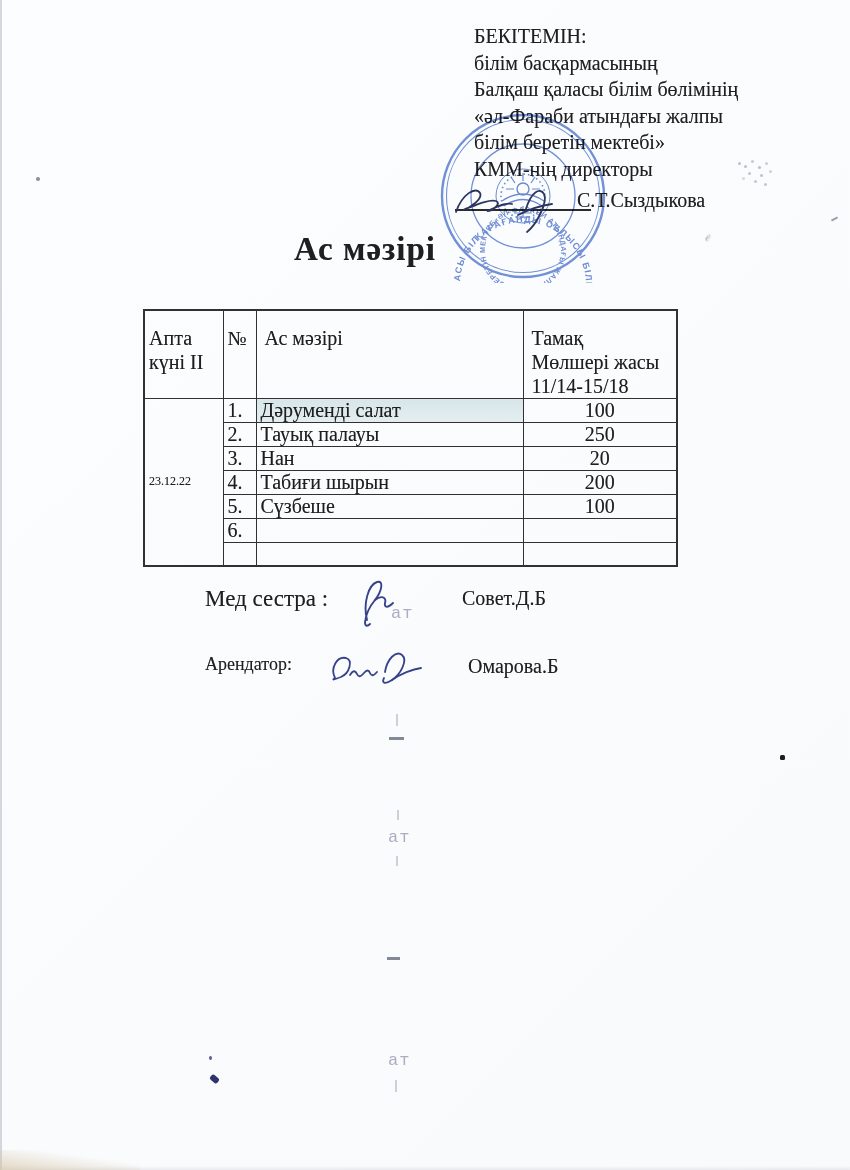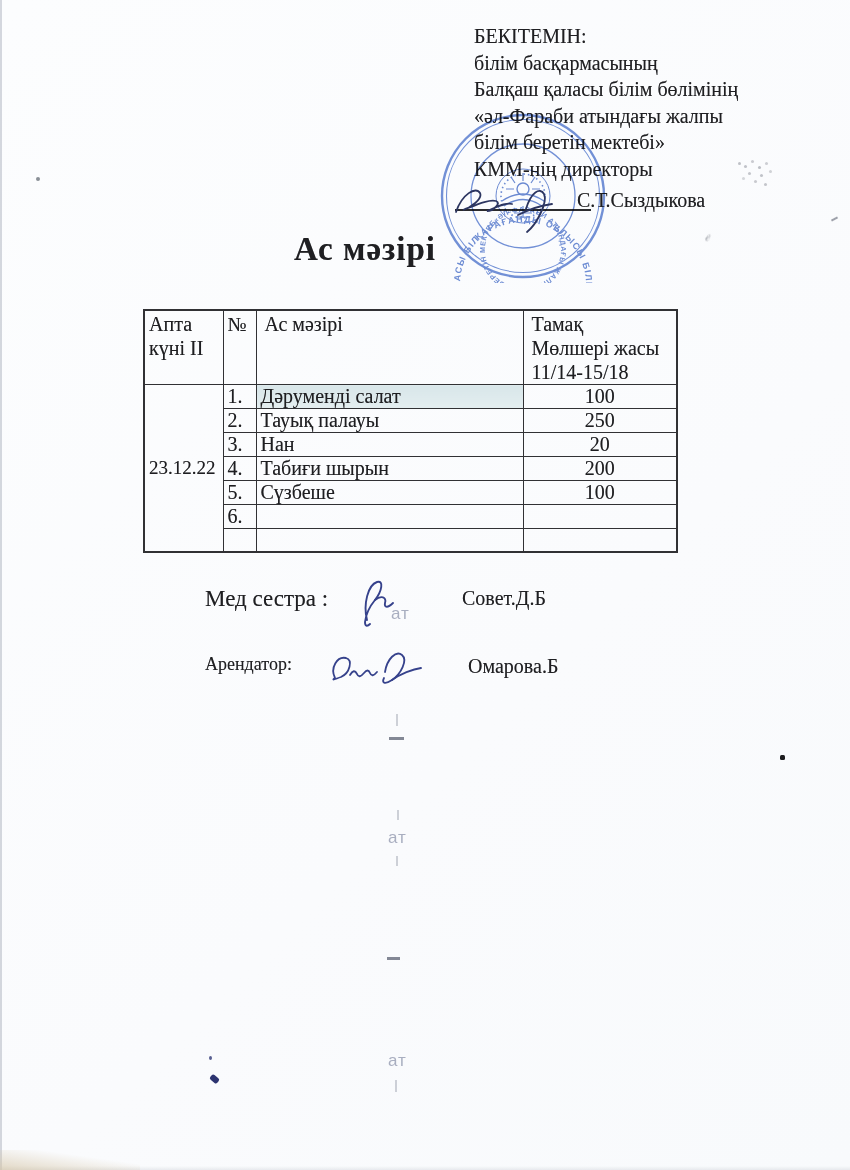--- a/index.html
+++ b/index.html
@@ -45,40 +45,40 @@
 
   
   table.menu {
     position: absolute; left: 143px; top: 309px; width: 533px;
     border-collapse: collapse; table-layout: fixed;
     font-size: 20px; color: #1e1e21;
   }
   table.menu, table.menu td { border: 1.6px solid #313134; }
   table.menu { border-width: 2.2px; }
   table.menu td { padding: 0 4px; vertical-align: middle; overflow: hidden; }
-  tr.hdr td { vertical-align: top; padding-top: 1px; white-space: pre-line; line-height: 24px; height: 69px; }
+  tr.hdr td { vertical-align: top; padding-top: 15px; white-space: pre-line; line-height: 24px; height: 69px; }
   tr.r { height: 23px; }
-  td.c-date { vertical-align: top; padding-top: 1px; padding-left: 7px; font-size: 19px; margin-top: 32px; }
+  td.c-date { vertical-align: top; padding-top: 1px; padding-left: 7px; font-size: 12px; margin-top: 32px; }
   td.c-num { padding-left: 7px; }
   td.c-dish { padding-left: 8px; }
   td.c-amount { text-align: center; }
   td.hl { background: linear-gradient(to bottom, #d9e7ea 10%, #e3edef 90%); }
 
   
   .lbl-nurse { left: 205px; top: 586px; font-size: 23px; }
   .name-nurse { left: 462px; top: 587px; font-size: 20px; }
   .lbl-renter { left: 205px; top: 654px; font-size: 18px; }
   .name-renter { left: 468px; top: 655px; font-size: 20px; }
   .sig1 { left: 343px; top: 574px; width: 62px; height: 58px; }
   .sig2 { left: 321px; top: 642px; width: 110px; height: 58px; }
 
   
   .bleed {
     color: rgba(102,112,142,.55); font-size: 17px; letter-spacing: 1px;
-    filter: blur(.35px); font-family: Liberation Sans, sans-serif; text-align: center;
+    filter: blur(.35px); font-family: Liberation Mono, monospace; text-align: center;
   }
   .dashmark { background: rgba(58,64,86,.62); filter: blur(.3px); }
   .vmark { background: rgba(90,98,120,.28); filter: blur(.3px); }
   .speck { border-radius: 50%; }
   .scribble {
     width: 3px; height: 3px; border-radius: 50%; background: rgba(118,122,132,.45);
     box-shadow: 6px 3px 0 rgba(112,117,128,.42), 13px -2px 0 rgba(120,124,134,.38),
       20px 4px 0 rgba(110,115,126,.45), 27px 0 0 rgba(122,126,136,.36),
       10px 10px 0 rgba(115,119,130,.40), 22px 12px 0 rgba(112,117,128,.42),
       31px 8px 0 rgba(125,129,139,.34), 16px 18px 0 rgba(118,122,132,.38),

